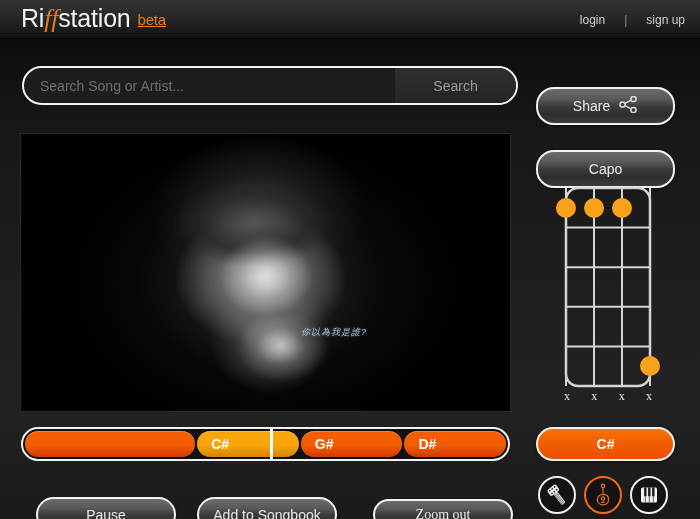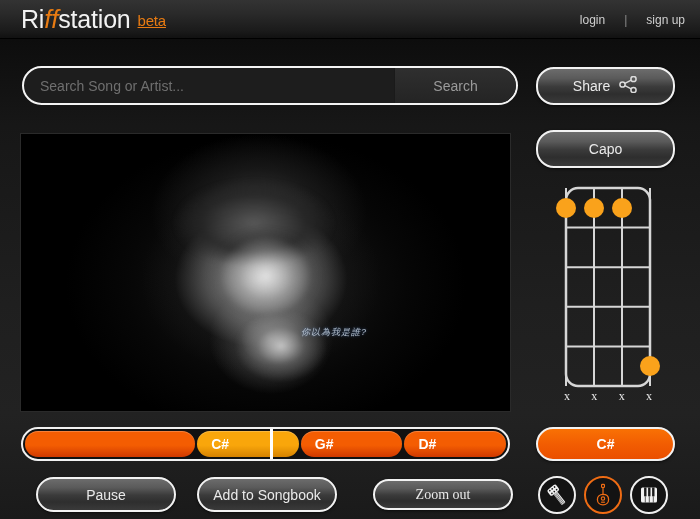--- a/index.html
+++ b/index.html
@@ -24,21 +24,21 @@
   #logo {
     position: absolute;
     left: 21px; top: 4px;
     font-size: 25px;
     color: #f2f2f2;
     letter-spacing: -0.2px;
     white-space: nowrap;
   }
   #logo .ff {
     color: #e87b12;
-    font-family: Liberation Sans, sans-serif;
+    font-family: Liberation Serif, serif;
     font-style: italic;
     font-size: 26px;
   }
   #logo .beta {
     color: #e87b12;
     font-size: 15px;
     margin-left: 7px;
     vertical-align: 2px;
     text-decoration: underline;
   }
@@ -104,20 +104,21 @@
     color: #eaeaea;
     font-size: 14px;
     font-family: "Liberation Sans", sans-serif;
     display: flex;
     align-items: center;
     justify-content: center;
     gap: 9px;
     cursor: pointer;
     box-shadow: 0 1px 3px rgba(0,0,0,0.6);
     position: absolute;
+    margin-top: 20px;
   }
 
   #share-btn { left: 536px; top: 67px; width: 139px; height: 38px; }
   #capo-btn  { left: 536px; top: 130px; width: 139px; height: 38px; }
 
   #pause-btn       { left: 36px;  top: 477px; width: 140px; height: 35px; }
   #songbook-btn    { left: 197px; top: 477px; width: 140px; height: 35px; }
   #zoomout-btn     { left: 373px; top: 479px; width: 140px; height: 31px; font-family: Liberation Serif, serif; }
 
   

